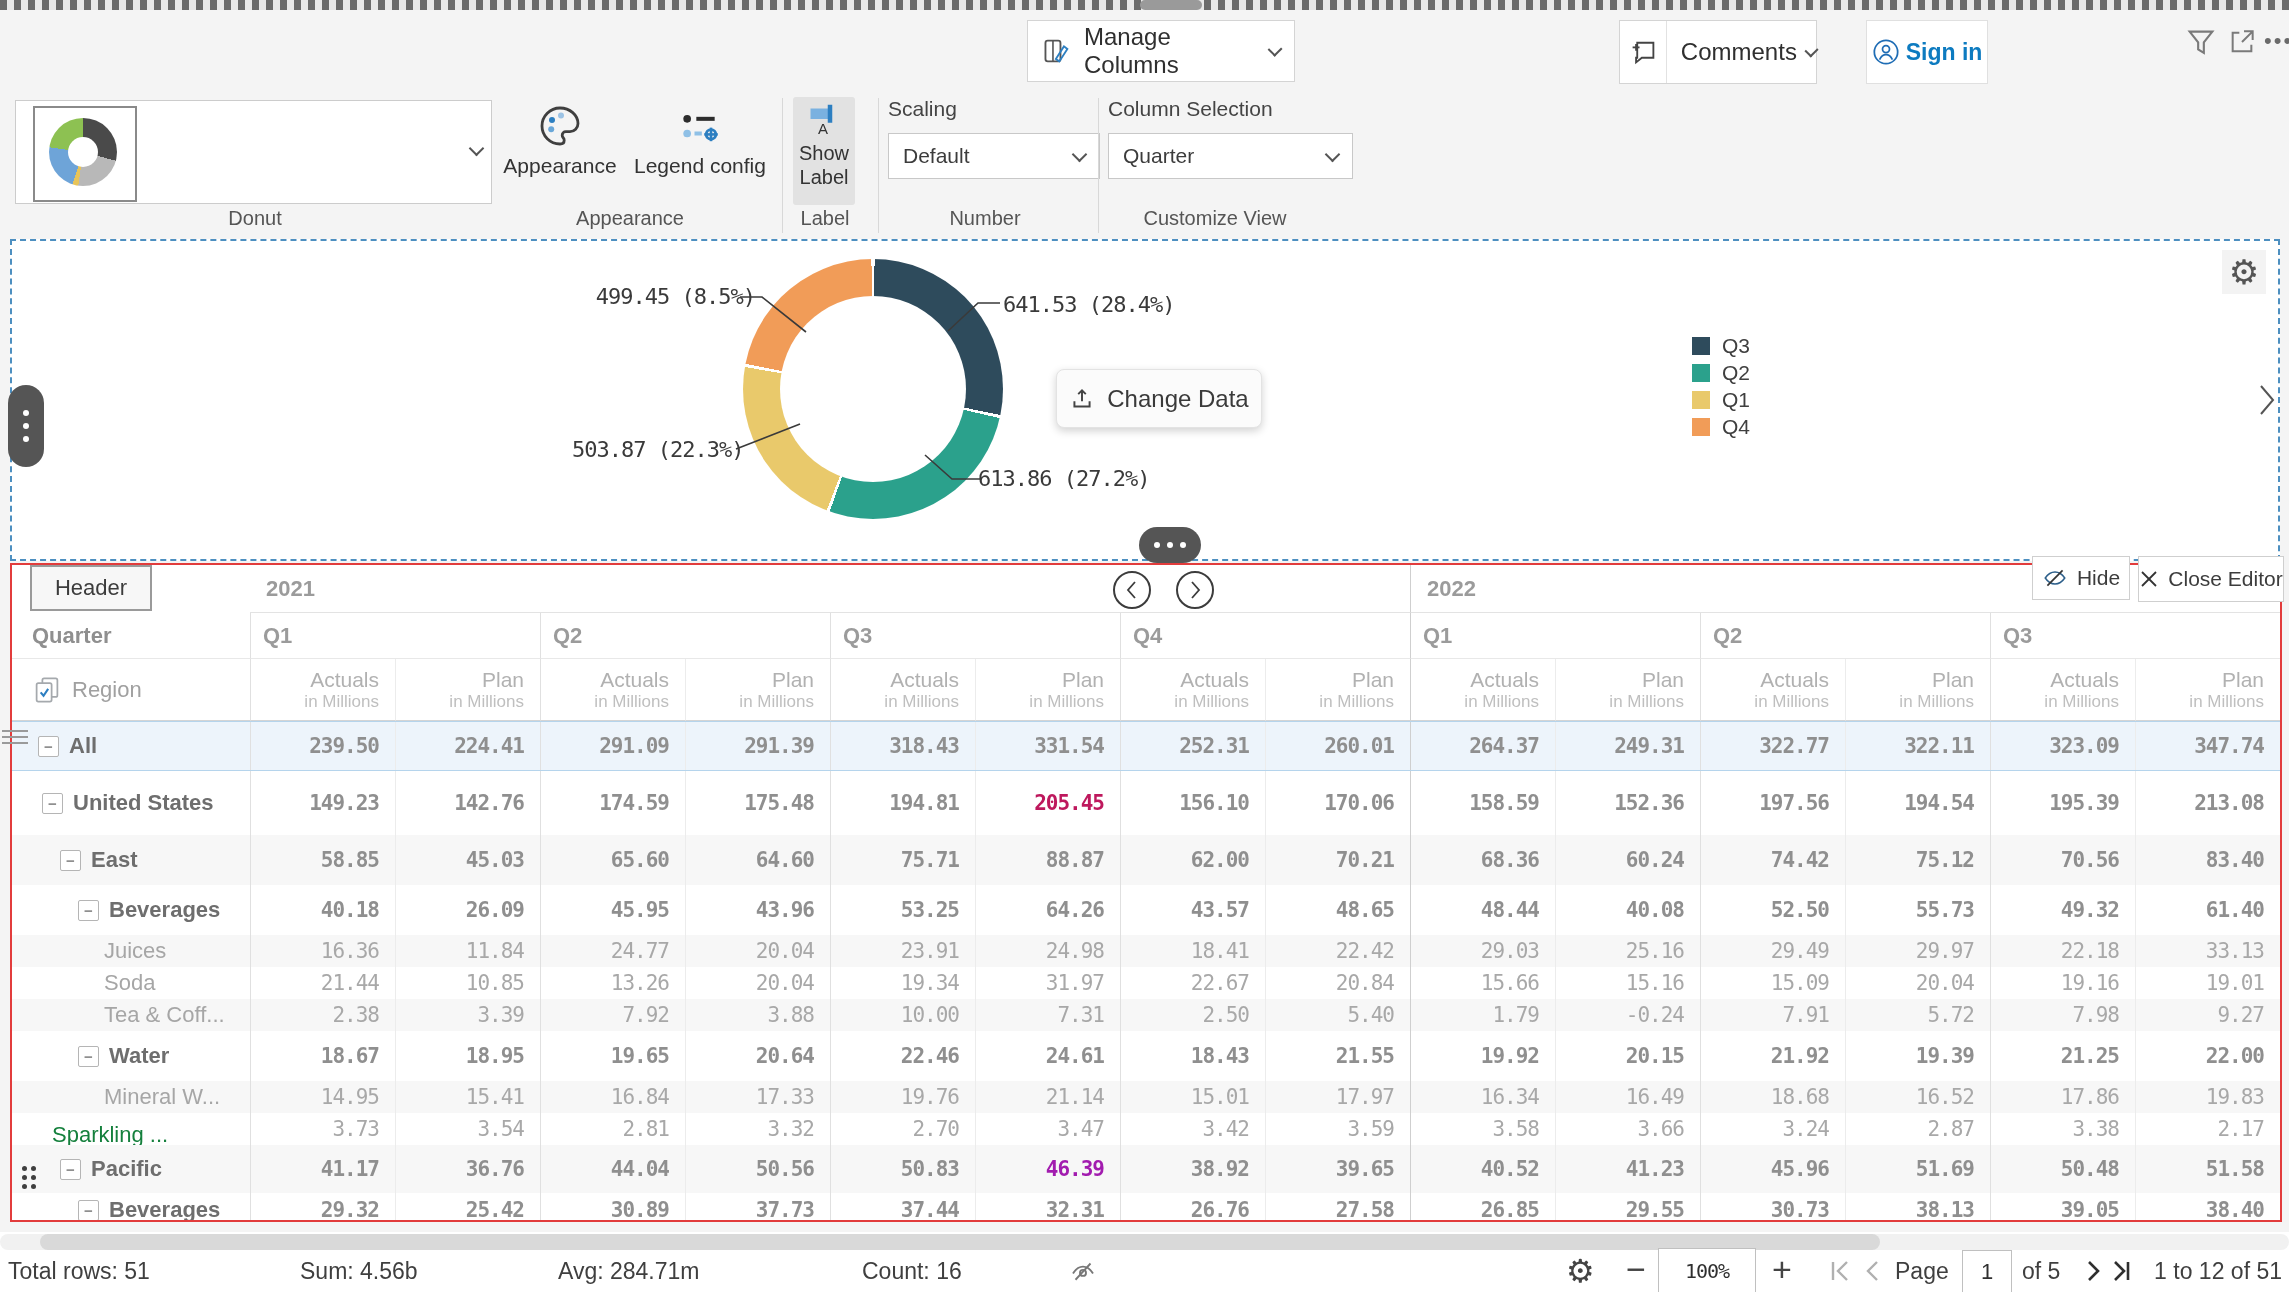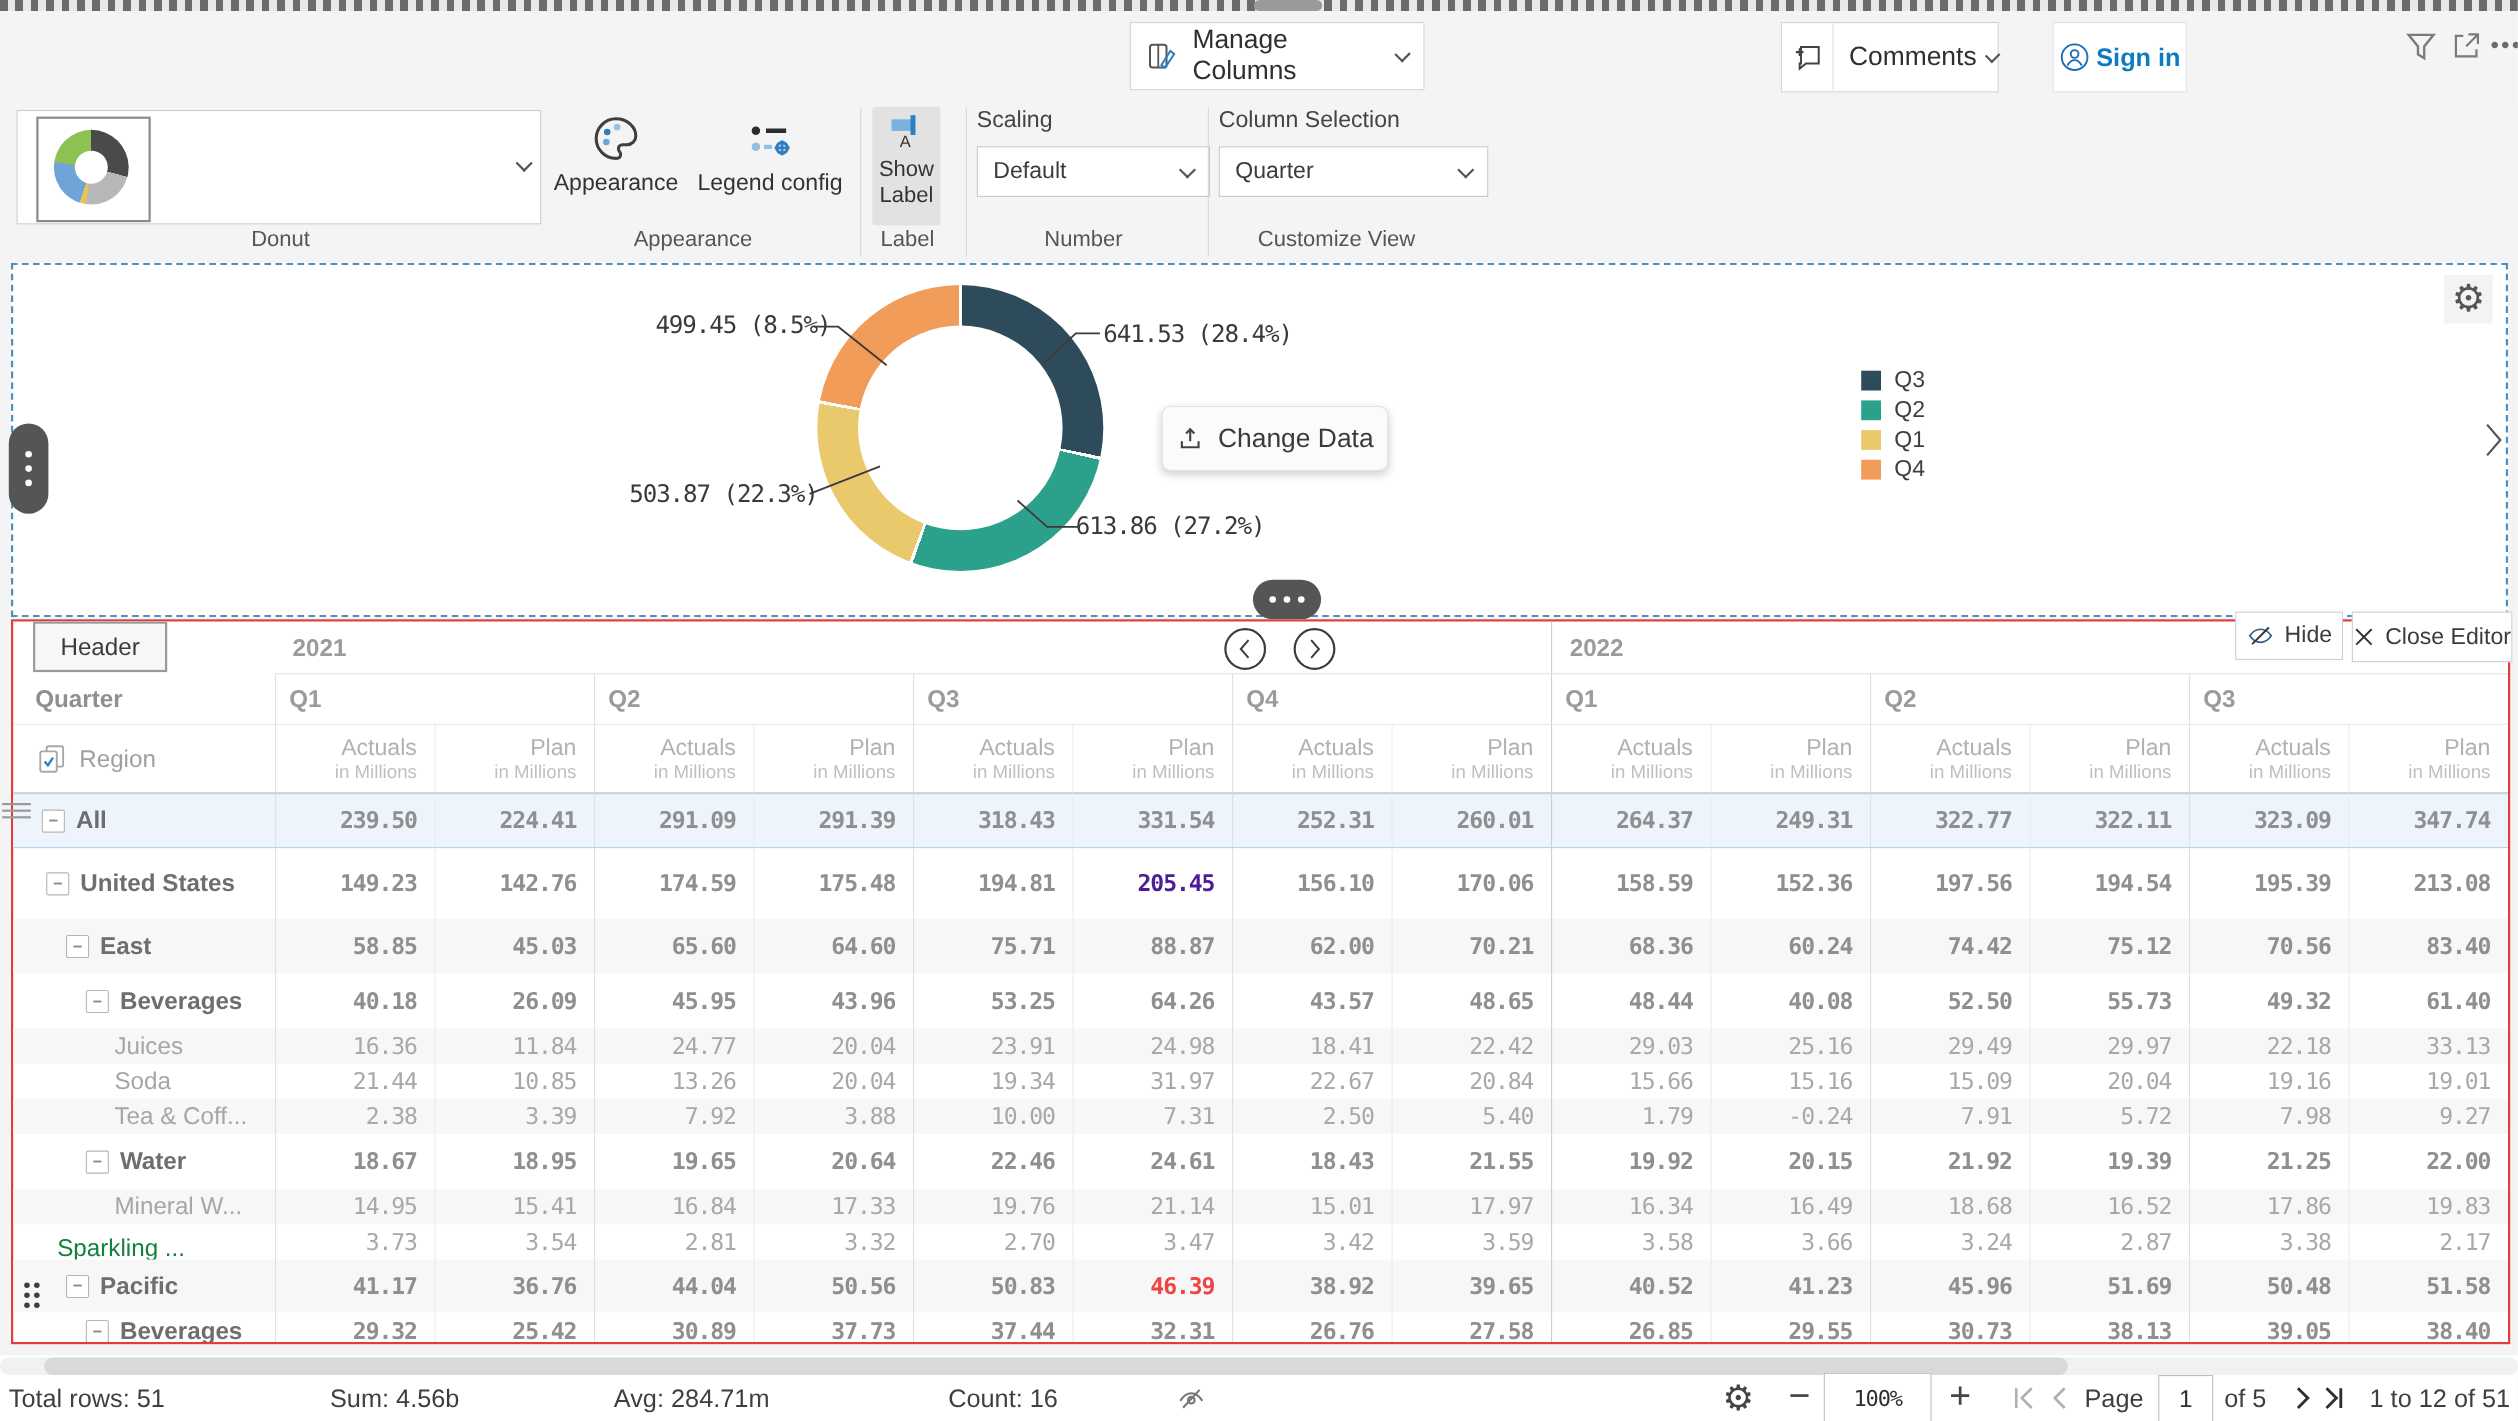--- a/index.html
+++ b/index.html
@@ -372,21 +372,21 @@
         <div class="trow" style="height: 64px;">
           <div class="labelcell rowlabel" style="padding-left: 30px; color: rgb(110, 110, 110); font-weight: 700;">
             <span class="minusbox">−</span>
             <span>United States</span>
           </div>
           <div class="tcell num mono qstart" style="display: flex; align-items: center; justify-content: flex-end; color: rgb(143, 143, 143); font-weight: 700;">149.23</div>
           <div class="tcell num mono" style="display: flex; align-items: center; justify-content: flex-end; color: rgb(143, 143, 143); font-weight: 700;">142.76</div>
           <div class="tcell num mono qstart" style="display: flex; align-items: center; justify-content: flex-end; color: rgb(143, 143, 143); font-weight: 700;">174.59</div>
           <div class="tcell num mono" style="display: flex; align-items: center; justify-content: flex-end; color: rgb(143, 143, 143); font-weight: 700;">175.48</div>
           <div class="tcell num mono qstart" style="display: flex; align-items: center; justify-content: flex-end; color: rgb(143, 143, 143); font-weight: 700;">194.81</div>
-          <div class="tcell num mono" style="display: flex; align-items: center; justify-content: flex-end; color: #4c1d95; font-weight: 700;">205.45</div>
+          <div class="tcell num mono" style="display: flex; align-items: center; justify-content: flex-end; color: #be185d; font-weight: 700;">205.45</div>
           <div class="tcell num mono qstart" style="display: flex; align-items: center; justify-content: flex-end; color: rgb(143, 143, 143); font-weight: 700;">156.10</div>
           <div class="tcell num mono" style="display: flex; align-items: center; justify-content: flex-end; color: rgb(143, 143, 143); font-weight: 700;">170.06</div>
           <div class="tcell num mono ystart" style="display: flex; align-items: center; justify-content: flex-end; color: rgb(143, 143, 143); font-weight: 700;">158.59</div>
           <div class="tcell num mono" style="display: flex; align-items: center; justify-content: flex-end; color: rgb(143, 143, 143); font-weight: 700;">152.36</div>
           <div class="tcell num mono qstart" style="display: flex; align-items: center; justify-content: flex-end; color: rgb(143, 143, 143); font-weight: 700;">197.56</div>
           <div class="tcell num mono" style="display: flex; align-items: center; justify-content: flex-end; color: rgb(143, 143, 143); font-weight: 700;">194.54</div>
           <div class="tcell num mono qstart" style="display: flex; align-items: center; justify-content: flex-end; color: rgb(143, 143, 143); font-weight: 700;">195.39</div>
           <div class="tcell num mono" style="display: flex; align-items: center; justify-content: flex-end; color: rgb(143, 143, 143); font-weight: 700;">213.08</div>
         </div>
         <div class="trow" style="height: 50px; background: rgb(247, 247, 247);">
@@ -547,21 +547,21 @@
         <div class="trow" style="height: 48px; background: rgb(247, 247, 247);">
           <div class="labelcell rowlabel" style="padding-left: 48px; color: rgb(110, 110, 110); font-weight: 700;">
             <span class="minusbox">−</span>
             <span>Pacific</span>
           </div>
           <div class="tcell num mono qstart" style="display: flex; align-items: center; justify-content: flex-end; color: rgb(143, 143, 143); font-weight: 700;">41.17</div>
           <div class="tcell num mono" style="display: flex; align-items: center; justify-content: flex-end; color: rgb(143, 143, 143); font-weight: 700;">36.76</div>
           <div class="tcell num mono qstart" style="display: flex; align-items: center; justify-content: flex-end; color: rgb(143, 143, 143); font-weight: 700;">44.04</div>
           <div class="tcell num mono" style="display: flex; align-items: center; justify-content: flex-end; color: rgb(143, 143, 143); font-weight: 700;">50.56</div>
           <div class="tcell num mono qstart" style="display: flex; align-items: center; justify-content: flex-end; color: rgb(143, 143, 143); font-weight: 700;">50.83</div>
-          <div class="tcell num mono" style="display: flex; align-items: center; justify-content: flex-end; color: #ef4444; font-weight: 700;">46.39</div>
+          <div class="tcell num mono" style="display: flex; align-items: center; justify-content: flex-end; color: #a21caf; font-weight: 700;">46.39</div>
           <div class="tcell num mono qstart" style="display: flex; align-items: center; justify-content: flex-end; color: rgb(143, 143, 143); font-weight: 700;">38.92</div>
           <div class="tcell num mono" style="display: flex; align-items: center; justify-content: flex-end; color: rgb(143, 143, 143); font-weight: 700;">39.65</div>
           <div class="tcell num mono ystart" style="display: flex; align-items: center; justify-content: flex-end; color: rgb(143, 143, 143); font-weight: 700;">40.52</div>
           <div class="tcell num mono" style="display: flex; align-items: center; justify-content: flex-end; color: rgb(143, 143, 143); font-weight: 700;">41.23</div>
           <div class="tcell num mono qstart" style="display: flex; align-items: center; justify-content: flex-end; color: rgb(143, 143, 143); font-weight: 700;">45.96</div>
           <div class="tcell num mono" style="display: flex; align-items: center; justify-content: flex-end; color: rgb(143, 143, 143); font-weight: 700;">51.69</div>
           <div class="tcell num mono qstart" style="display: flex; align-items: center; justify-content: flex-end; color: rgb(143, 143, 143); font-weight: 700;">50.48</div>
           <div class="tcell num mono" style="display: flex; align-items: center; justify-content: flex-end; color: rgb(143, 143, 143); font-weight: 700;">51.58</div>
         </div>
         <div class="trow" style="height: 34px;">

